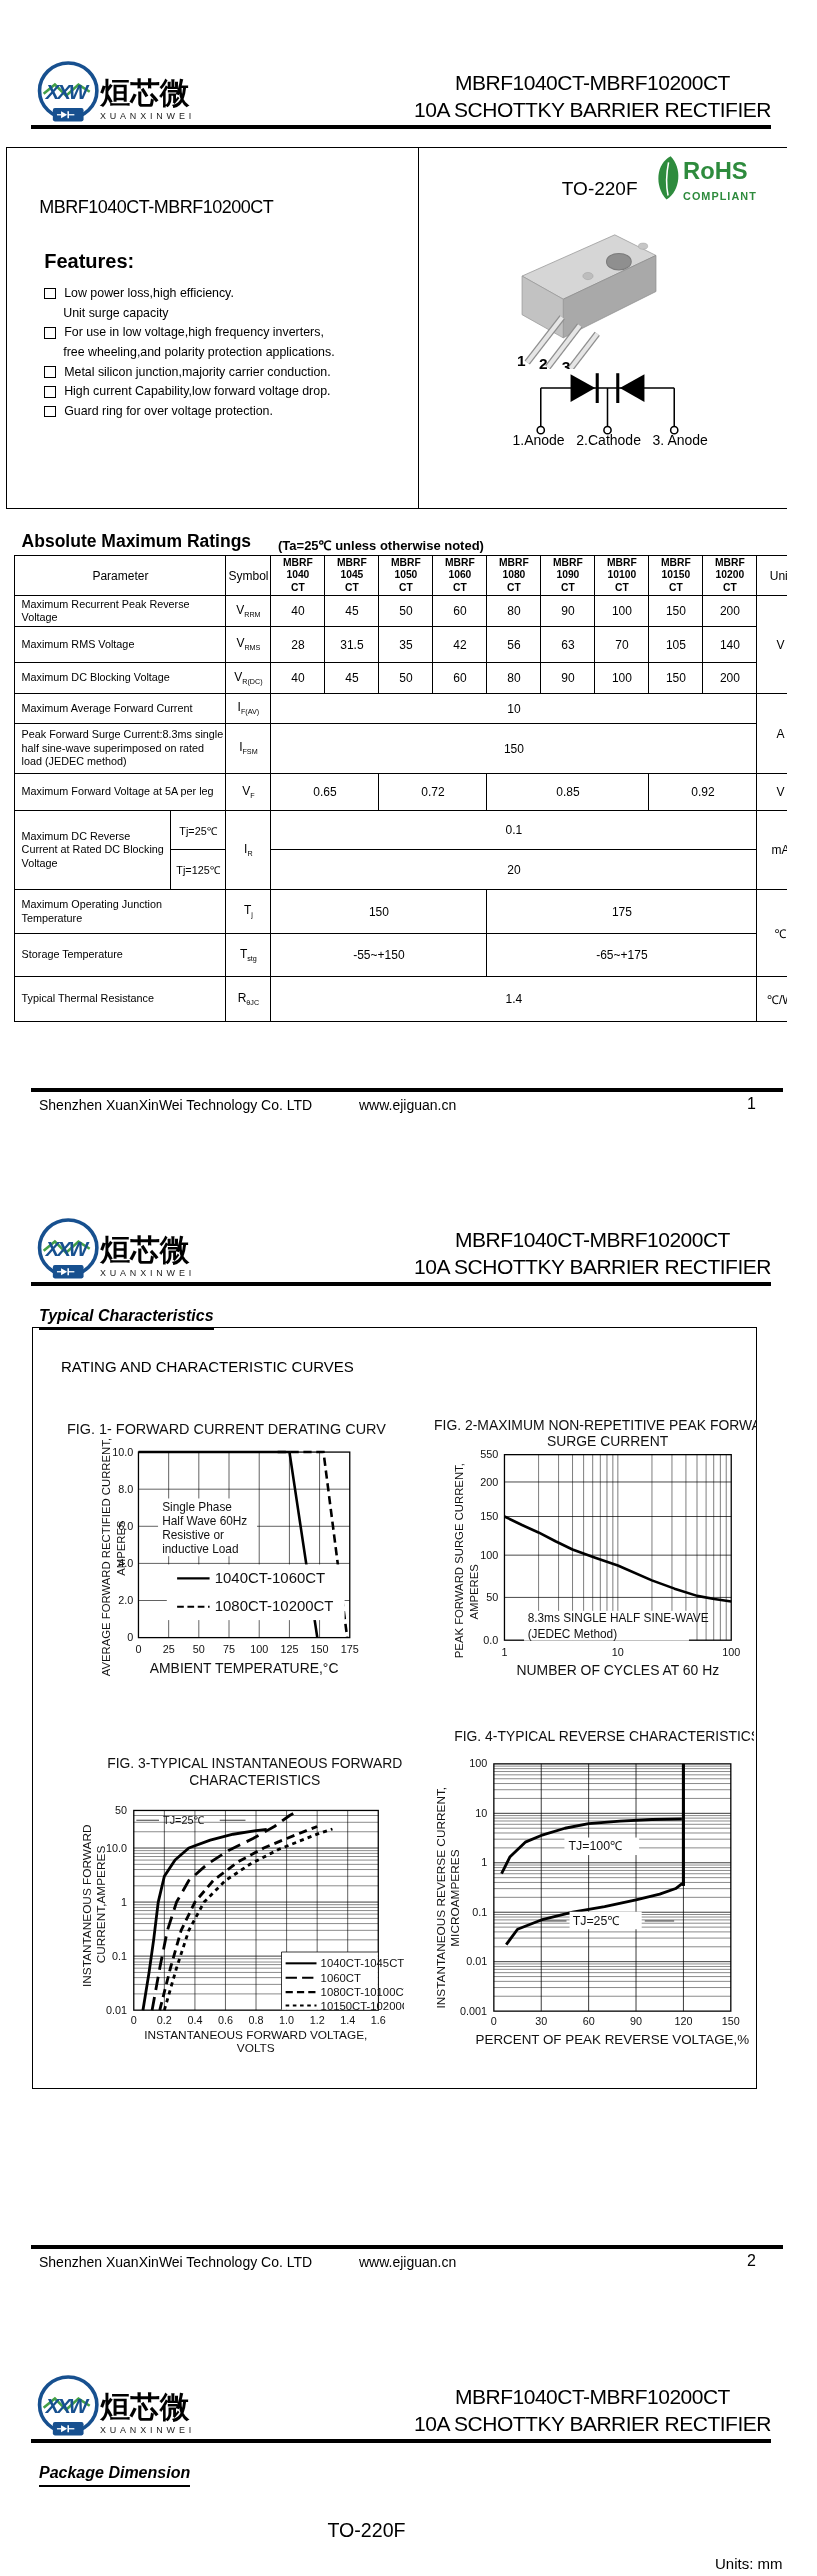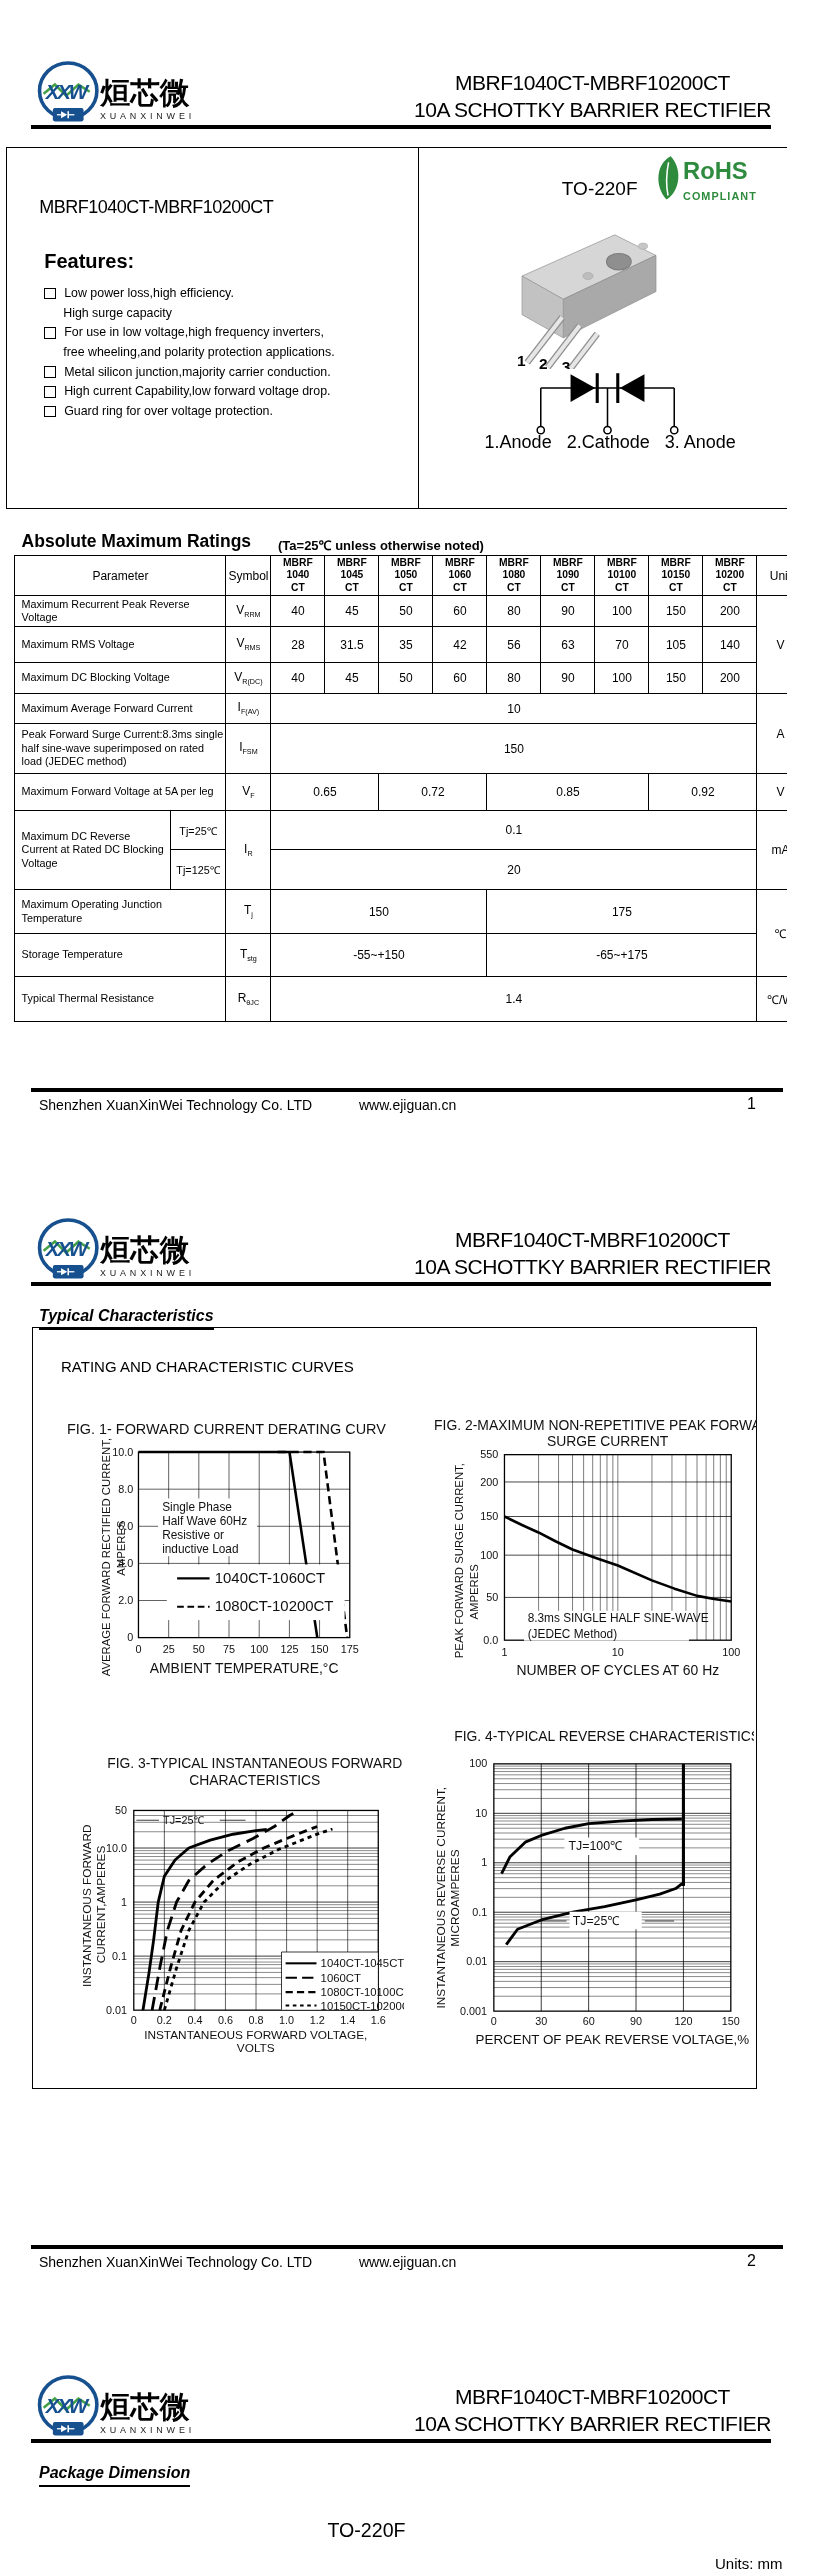--- a/index.html
+++ b/index.html
@@ -22,21 +22,21 @@
   .partnum{position:absolute;left:32px;top:49px;font-size:18px;letter-spacing:-0.5px;}
   .feattitle{position:absolute;left:37px;top:102px;font-size:20px;font-weight:bold;}
   .feats{position:absolute;left:37px;top:138px;font-size:12.4px;}
   .feat{display:flex;align-items:flex-start;margin-bottom:5.7px;}
   .cb{display:inline-block;width:9.8px;height:9.8px;border:1px solid #000;margin:1.5px 8.2px 0 0;flex:none;}
   .cont{margin:0 0 5.7px 19px;}
   .rohs{position:absolute;right:19.6px;top:4.1px;width:124px;height:58px;}
   .to220f{position:absolute;left:103px;top:30px;width:155px;text-align:center;font-size:19px;}
   .pkg3d{position:absolute;left:67px;top:66px;width:206px;height:155px;}
   .diode{position:absolute;left:111px;top:217px;width:155px;height:77px;}
-  .pinout{position:absolute;left:62px;top:284px;width:258px;text-align:center;font-size:18px;white-space:pre;}
+  .pinout{position:absolute;left:62px;top:284px;width:258px;text-align:center;font-size:14px;white-space:pre;}
   
   .amrtitle{position:absolute;left:21.6px;top:531px;font-size:17.5px;font-weight:bold;}
   .amrnote{position:absolute;left:278px;top:536px;font-size:13px;font-weight:bold;}
   table.amr{position:absolute;left:14.4px;top:555px;width:785px;border-collapse:collapse;table-layout:fixed;border:1.5px solid #000;}
   .amr th,.amr td{border:0.5px solid #000;border-top:1.5px solid #000;text-align:center;font-size:12px;font-weight:normal;padding:1px 2.1px;}
   .amr th{border-bottom:1.5px solid #000;}
   .amr .model{font-weight:bold;font-size:10.3px;white-space:pre-line;line-height:1.2;}
   .amr .param{ text-align:left;font-size:10.8px;padding-left:6.2px;line-height:1.25;}
   .amr .cond{font-size:10.8px;}
   .amr sub{font-size:7.2px;}
@@ -76,21 +76,21 @@
 
   <div class="fbox">
     <div class="fleft">
       <div class="partnum">MBRF1040CT-MBRF10200CT</div>
       <div class="feattitle">Features:</div>
       <div class="feats">
         <div class="feat">
             <span class="cb"></span>
             <span>Low power loss,high efficiency.</span>
           </div>
-        <div class="cont">High surge capacity</div>
+        <div class="cont">Unit surge capacity</div>
         <div class="feat">
             <span class="cb"></span>
             <span>For use in low voltage,high frequency inverters,</span>
           </div>
         <div class="cont">free wheeling,and polarity protection applications.</div>
         <div class="feat">
             <span class="cb"></span>
             <span>Metal silicon junction,majority carrier conduction.</span>
           </div>
         <div class="feat">

